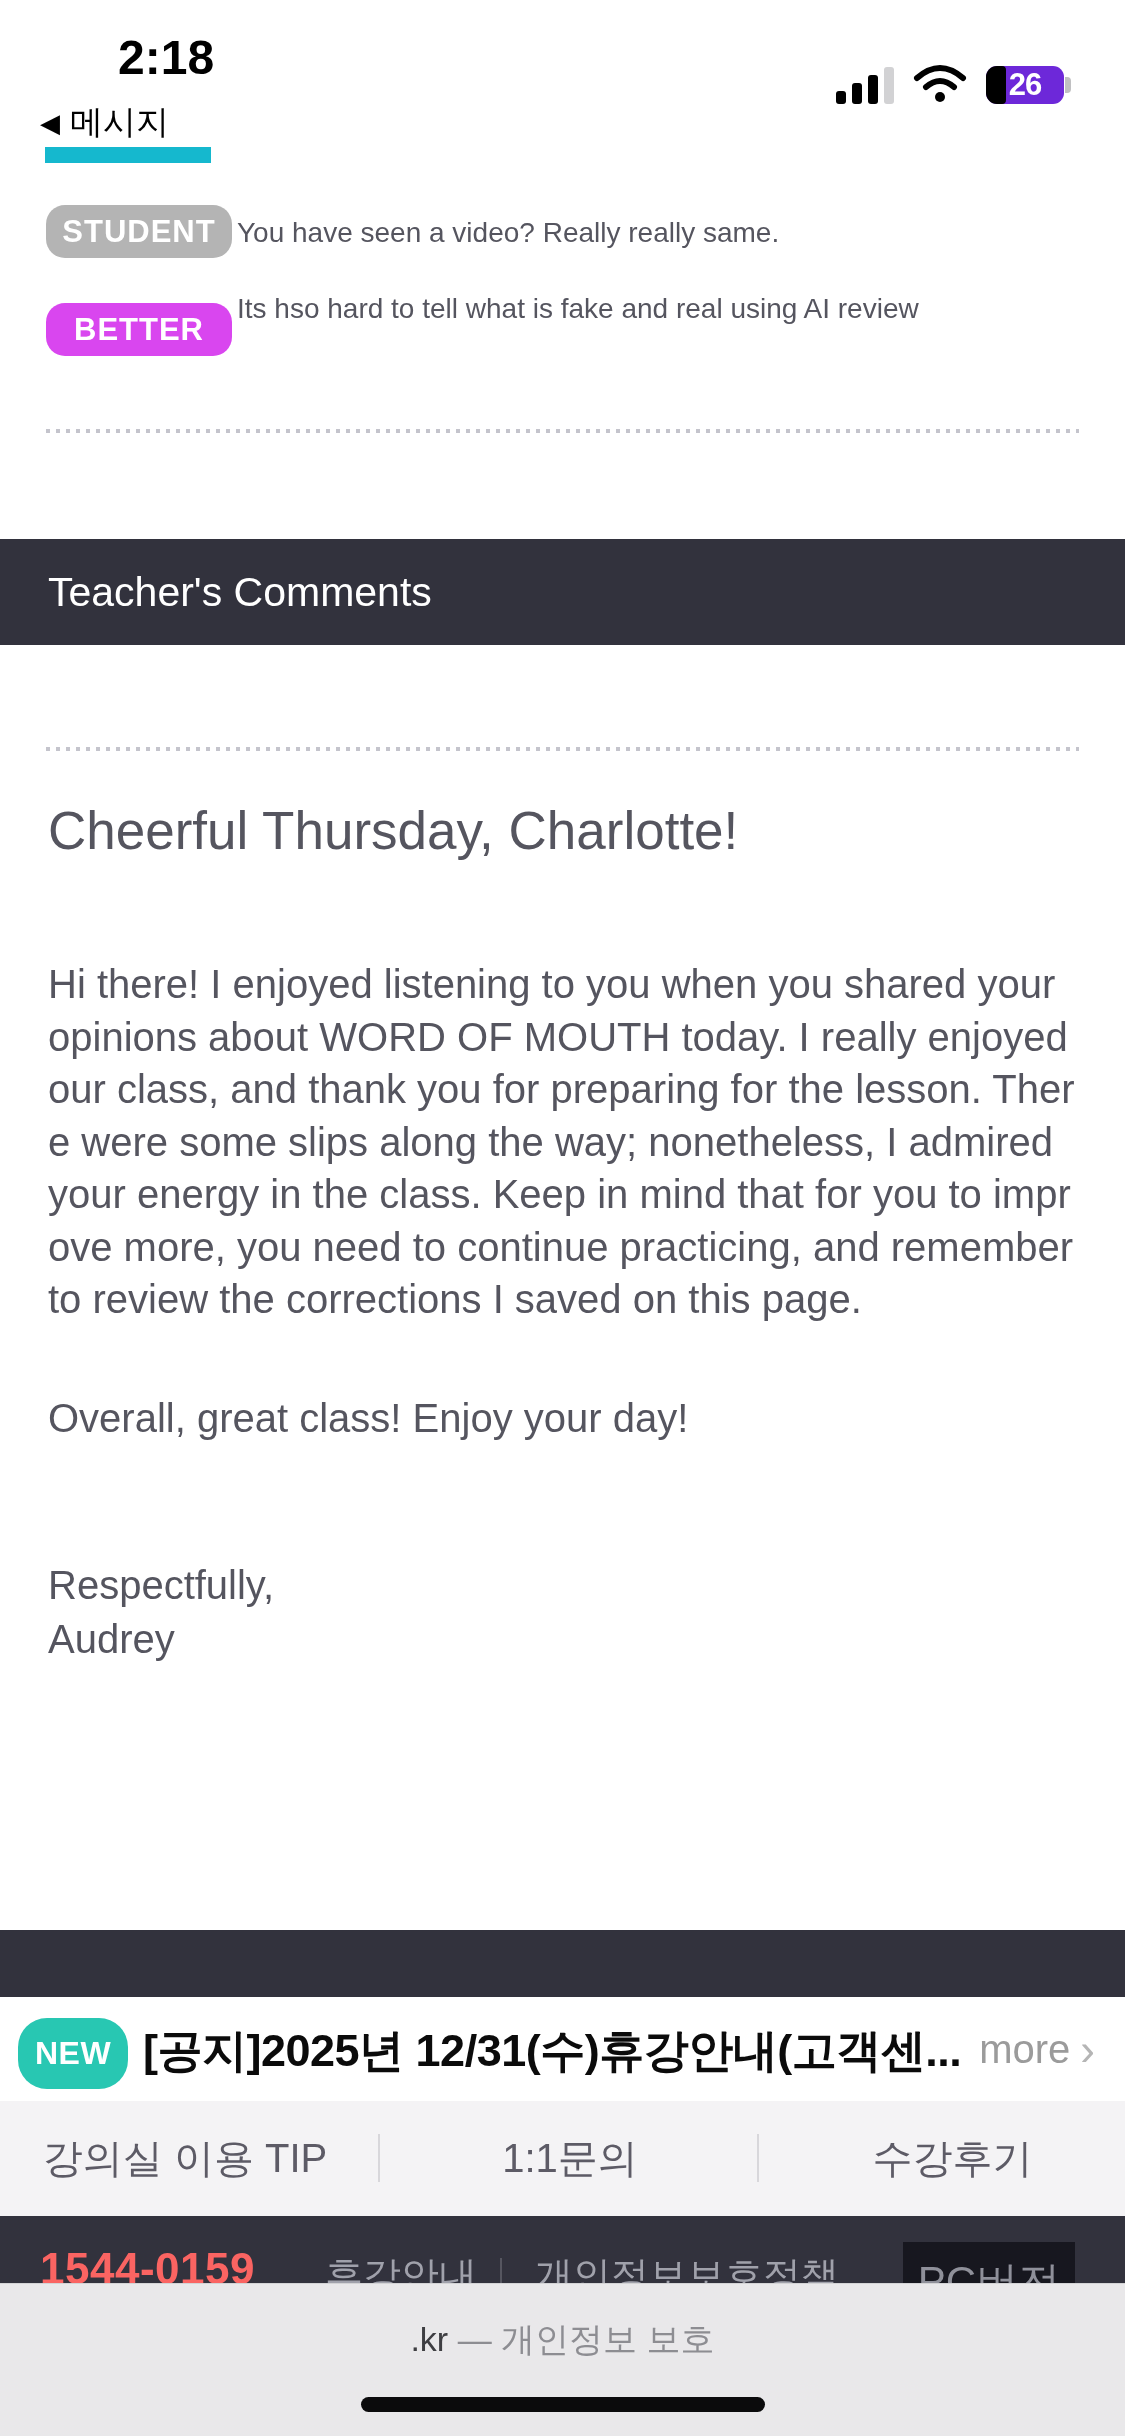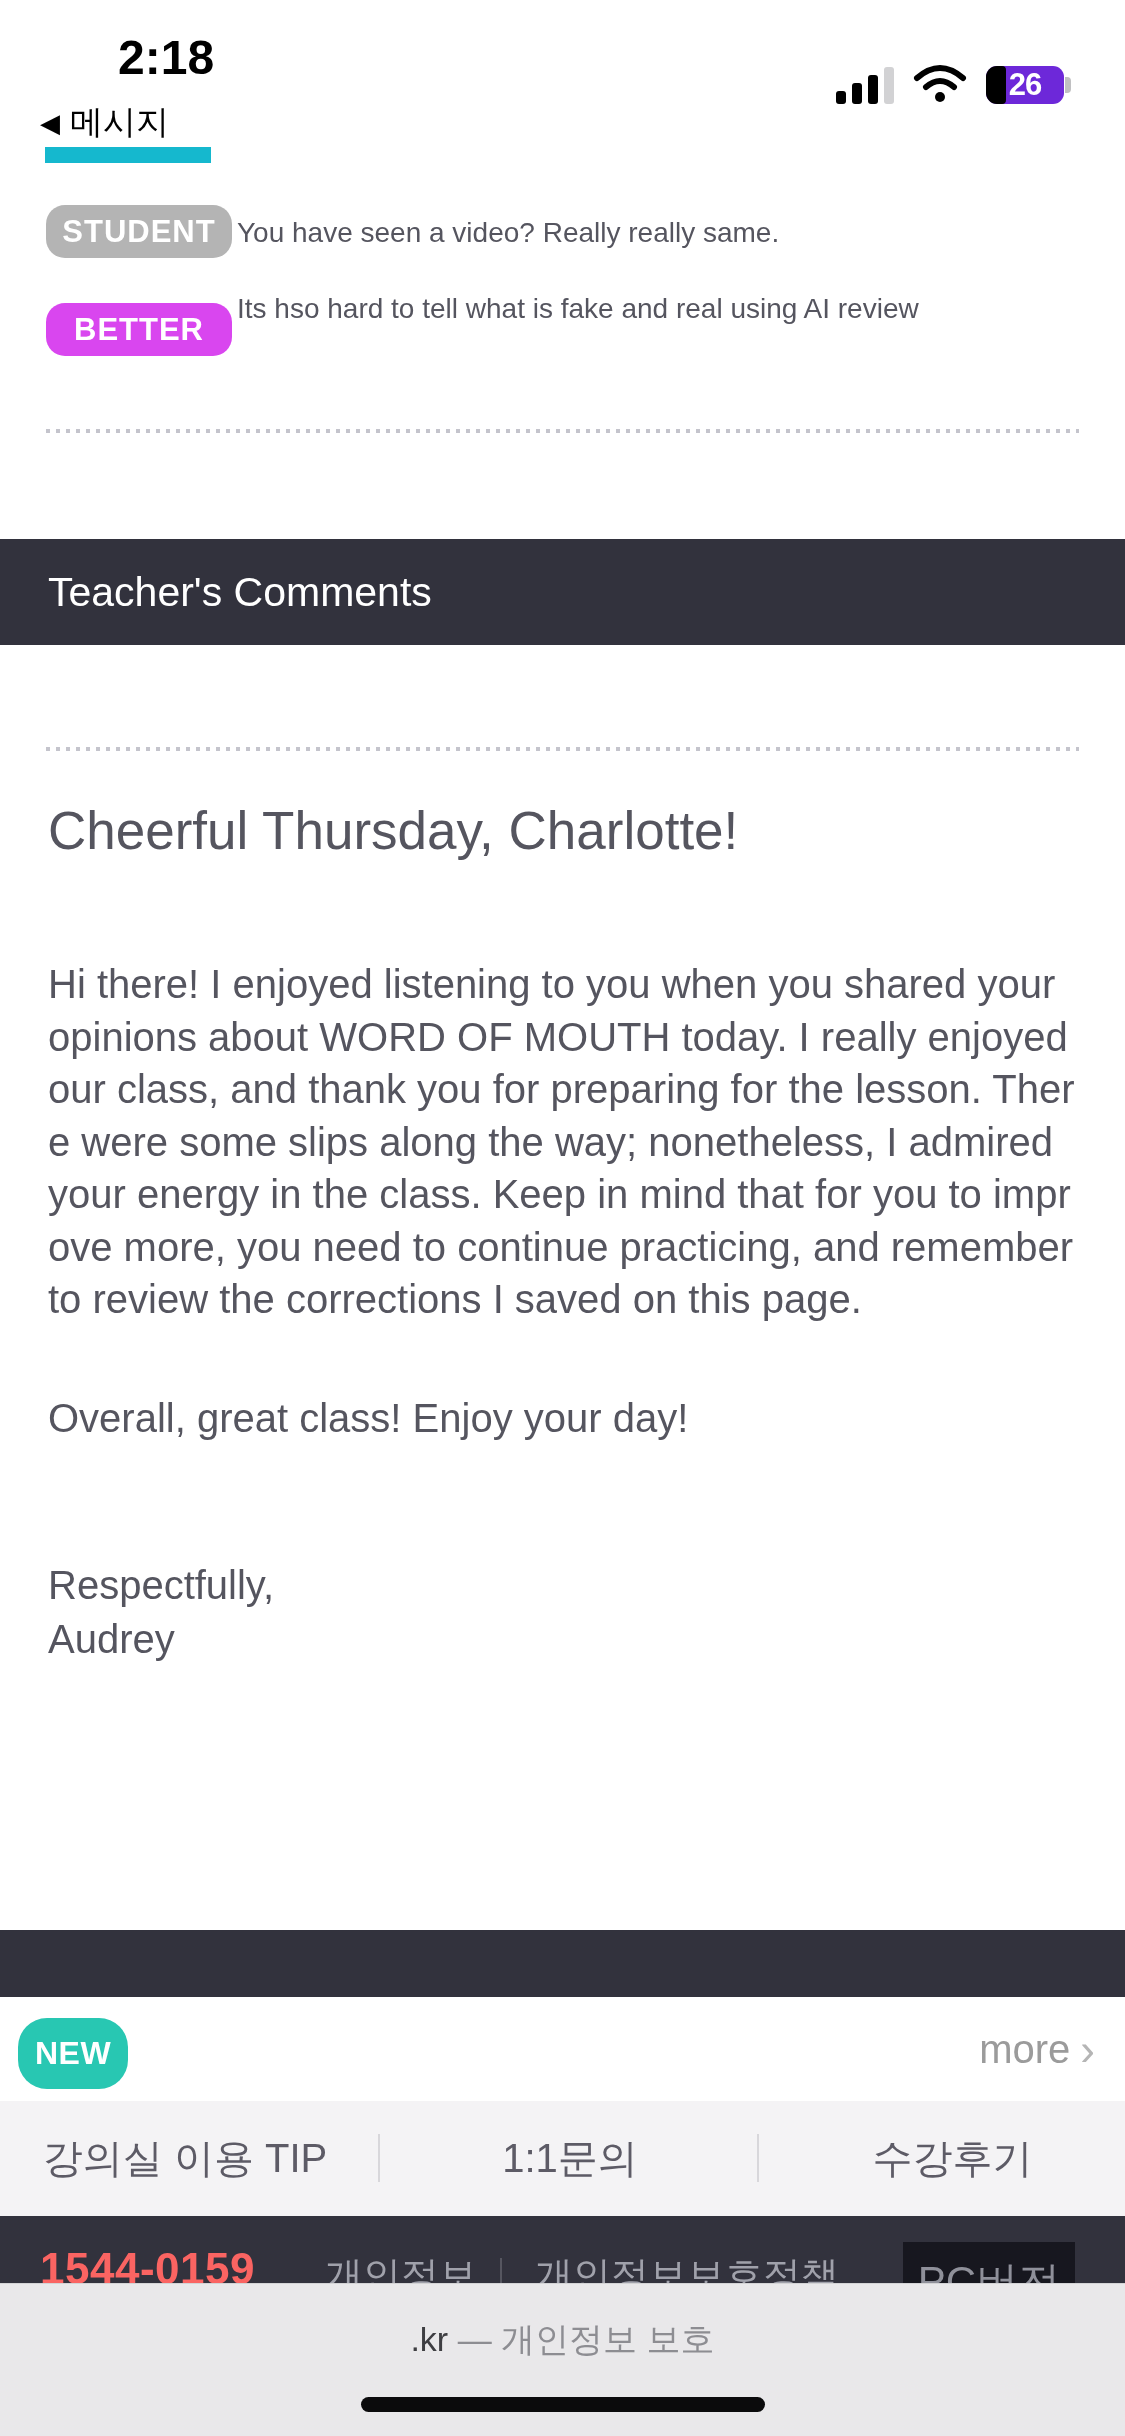--- a/index.html
+++ b/index.html
@@ -114,37 +114,38 @@
   <div class="closing">Overall, great class! Enjoy your day!</div>
   <div class="signature">
     <div>Respectfully,</div>
     <div>Audrey</div>
   </div>
 
   <div class="darkbar" style="top:1930px;height:67px;"></div>
 
   <div class="notice-row">
     <div class="new-pill">NEW</div>
+    <div class="notice-title">[공지]2025년 12/31(수)휴강안내(고객센...</div>
     <div class="more">
       <span>more</span>
       <span class="chev">›</span>
     </div>
   </div>
 
   <div class="links-row">
     <div class="qlink" style="left:40px;width:290px;">강의실 이용 TIP</div>
     <div class="vdiv" style="left:378px;"></div>
     <div class="qlink" style="left:430px;width:280px;">1:1문의</div>
     <div class="vdiv" style="left:757px;"></div>
     <div class="qlink" style="left:810px;width:285px;">수강후기</div>
   </div>
 
   <div class="dark-footer">
     <div class="phone">1544-0159</div>
-    <div class="dlink" style="left:325px;">개인정보</div>
+    <div class="dlink" style="left:325px;">휴강안내</div>
     <div class="dsep"></div>
     <div class="dlink" style="left:535px;">개인정보보호정책</div>
     <div class="pc-btn">PC버전</div>
   </div>
 
   <div class="safari-bar">
     <div class="url">
       <span class="host">.kr</span>
       <span> — 개인정보 보호</span>
     </div>

